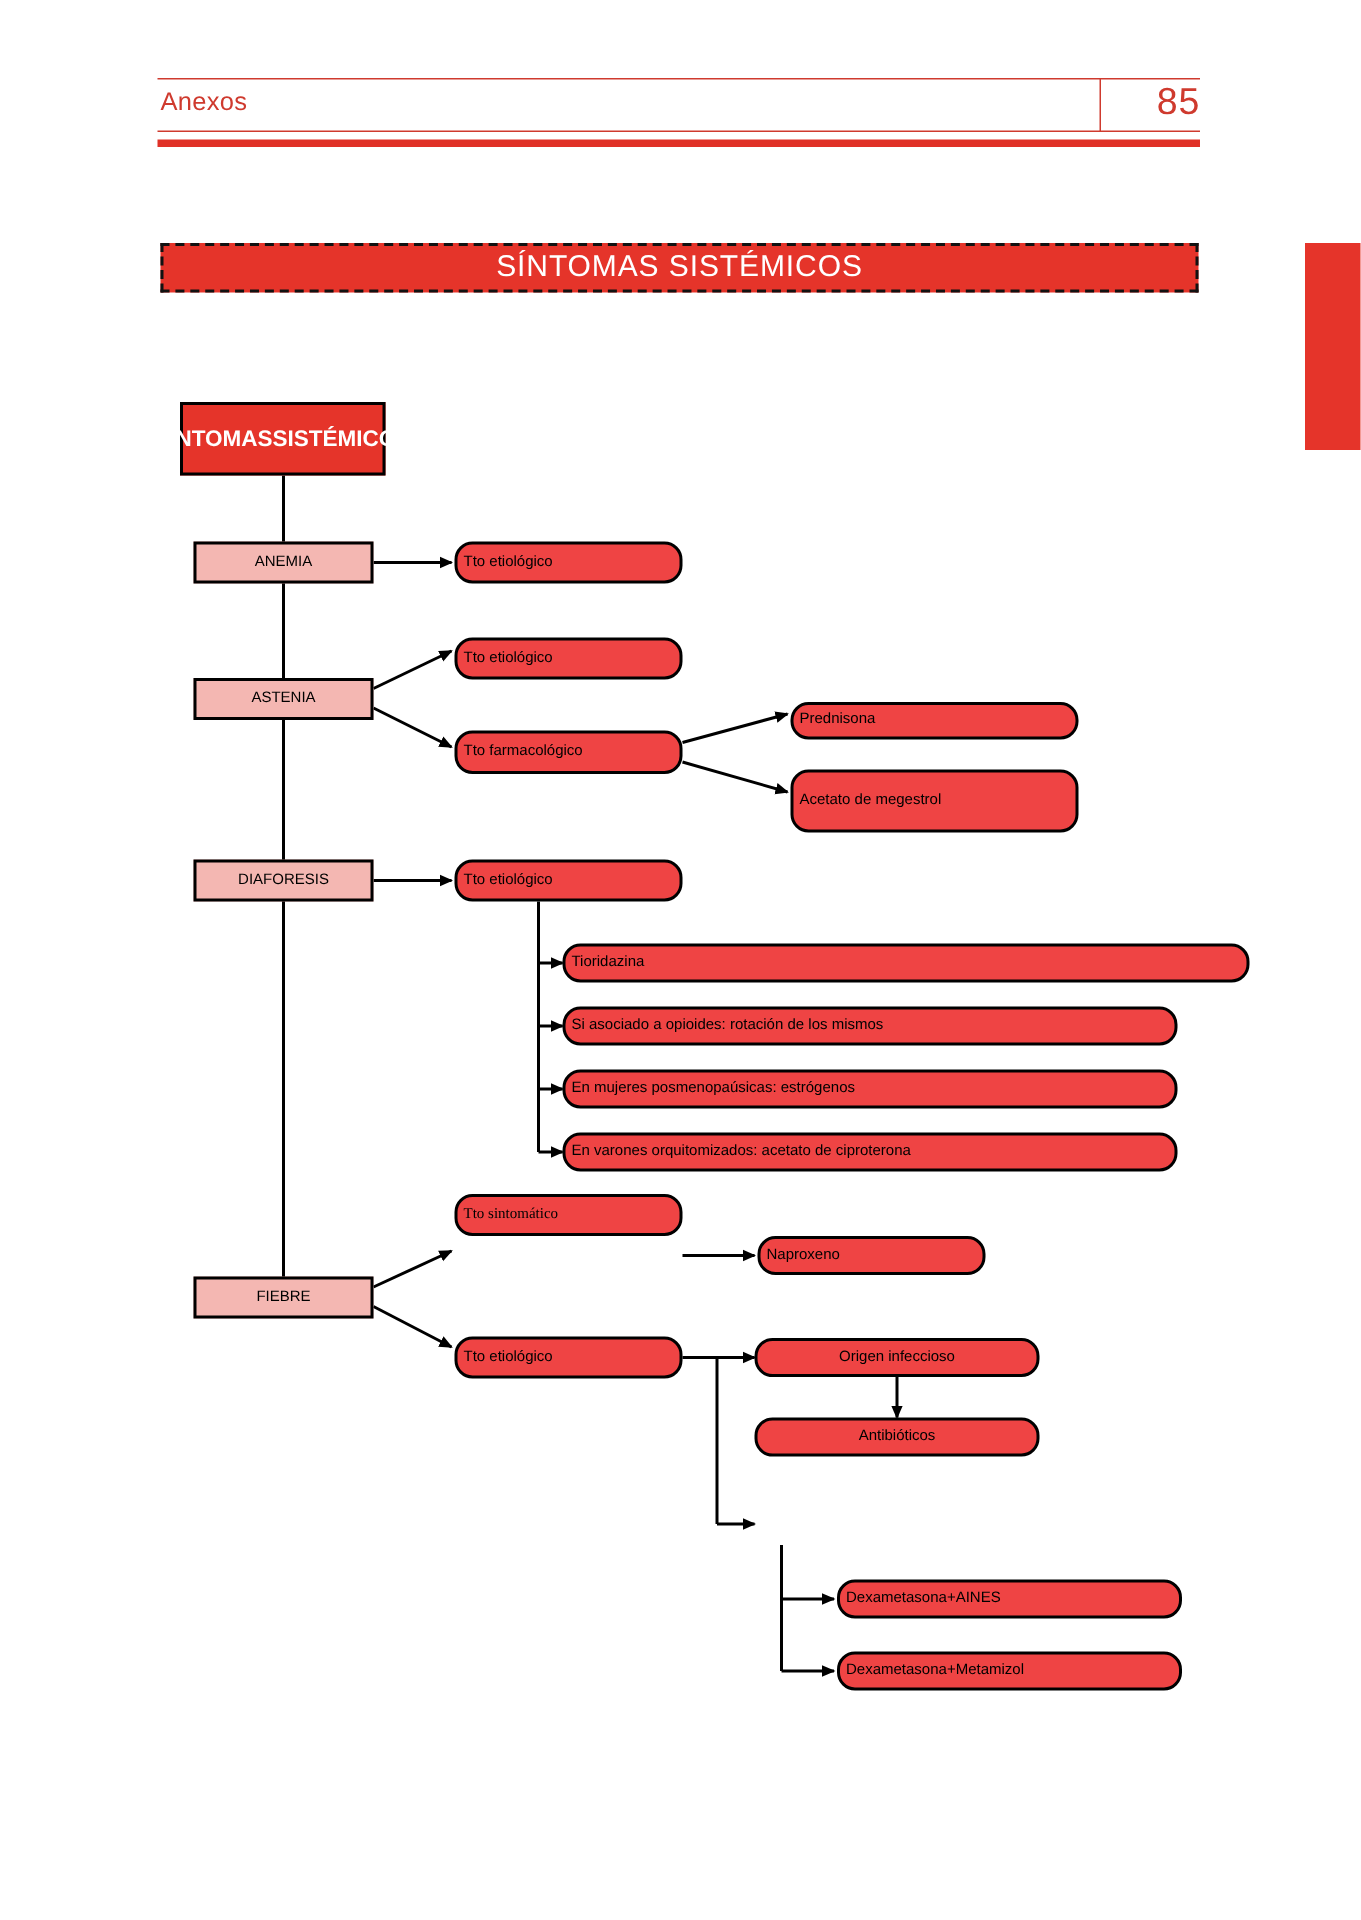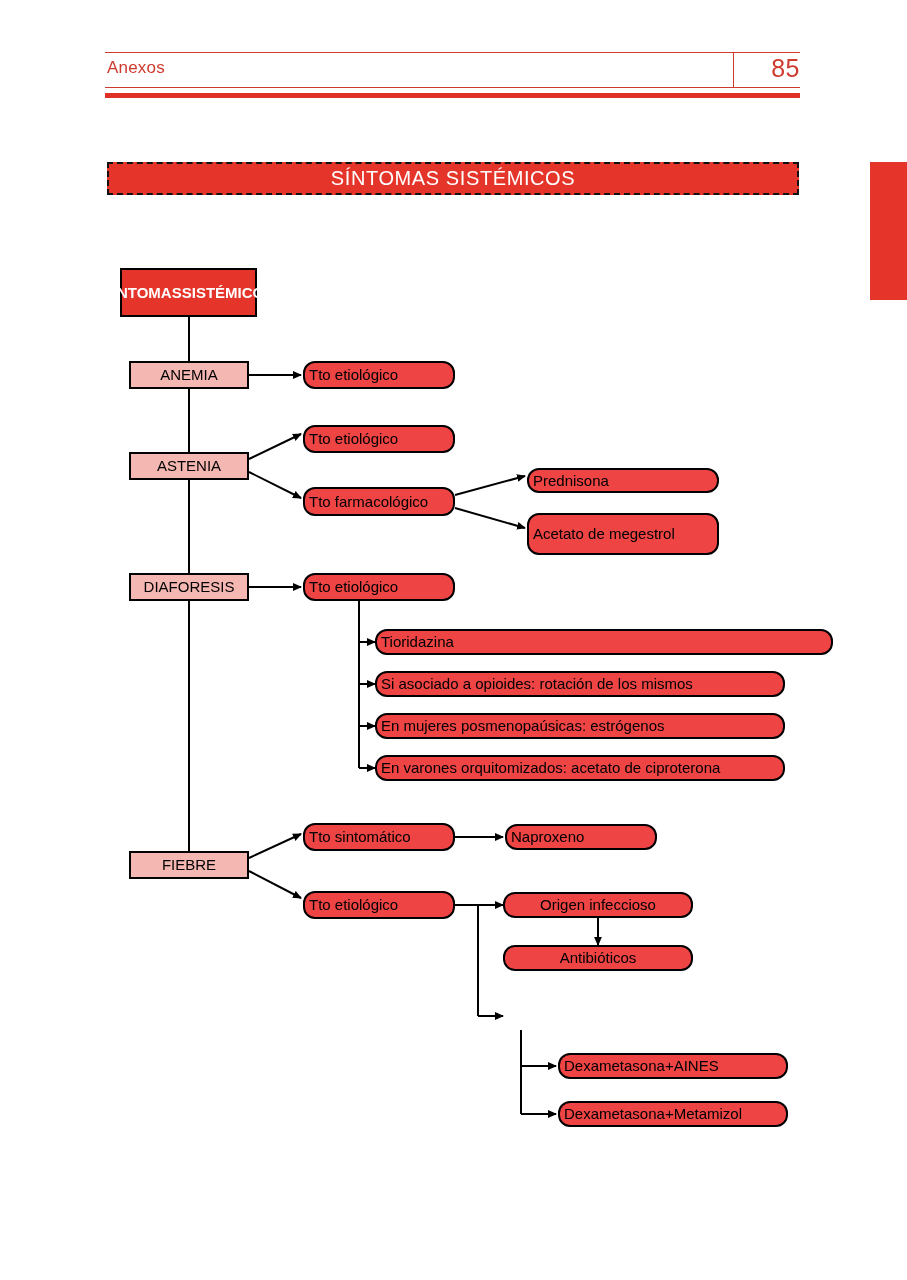--- a/index.html
+++ b/index.html
@@ -26,21 +26,21 @@
 
   
   .banner{position:absolute;left:107px;top:162px;width:692px;height:33px;
           background:#e5342a;border:2px dashed #111;box-sizing:border-box;
           display:flex;align-items:center;justify-content:center;}
   .banner span{color:#ffffff;font-size:20px;letter-spacing:.6px;}
 
   
   .chart{position:absolute;left:0;top:0;width:907px;height:1280px;}
   .node{position:absolute;box-sizing:border-box;border:2px solid #000;
-        display:flex;align-items:center;font-size:15px;color:#000;line-height:1.05;}
+        display:flex;align-items:center;font-size:10px;color:#000;line-height:1.05;}
   .node.left{padding-left:4px;}
   .node.center{justify-content:center;}
   .node-root{background:#e5342a;color:#fff;font-weight:bold;font-size:15px;
              flex-direction:row;justify-content:center;text-align:center;line-height:1.2;}
   .node-sym{background:#f4b7b2;justify-content:center;}
   .node-box{background:#ef4444;border-radius:12px;}
 
   
   .ln{position:absolute;background:#000;}
   .vln{width:2px;}
@@ -151,21 +151,21 @@
     <div class="node node-box left" style="left:303px;top:573px;width:152px;height:28px;">Tto etiológico</div>
 
     <div class="node node-box left" style="left:375px;top:629px;width:458px;height:26px;">Tioridazina</div>
 
     <div class="node node-box left" style="left:375px;top:671px;width:410px;height:26px;">Si asociado a opioides: rotación de los mismos</div>
 
     <div class="node node-box left" style="left:375px;top:713px;width:410px;height:26px;">En mujeres posmenopaúsicas: estrógenos</div>
 
     <div class="node node-box left" style="left:375px;top:755px;width:410px;height:26px;">En varones orquitomizados: acetato de ciproterona</div>
 
-    <div class="node node-box left" style="left:303px;top:823px;width:152px;height:28px;">Tto sintomático</div>
+    <div class="node node-box left" style="left:303px;top:796px;width:152px;height:28px;font-family:Liberation Serif, serif;">Tto sintomático</div>
 
     <div class="node node-box left" style="left:505px;top:824px;width:152px;height:26px;">Naproxeno</div>
 
     <div class="node node-box left" style="left:303px;top:891px;width:152px;height:28px;">Tto etiológico</div>
 
     <div class="node node-box center" style="left:503px;top:892px;width:190px;height:26px;">Origen infeccioso</div>
 
     <div class="node node-box center" style="left:503px;top:945px;width:190px;height:26px;">Antibióticos</div>
 
 

